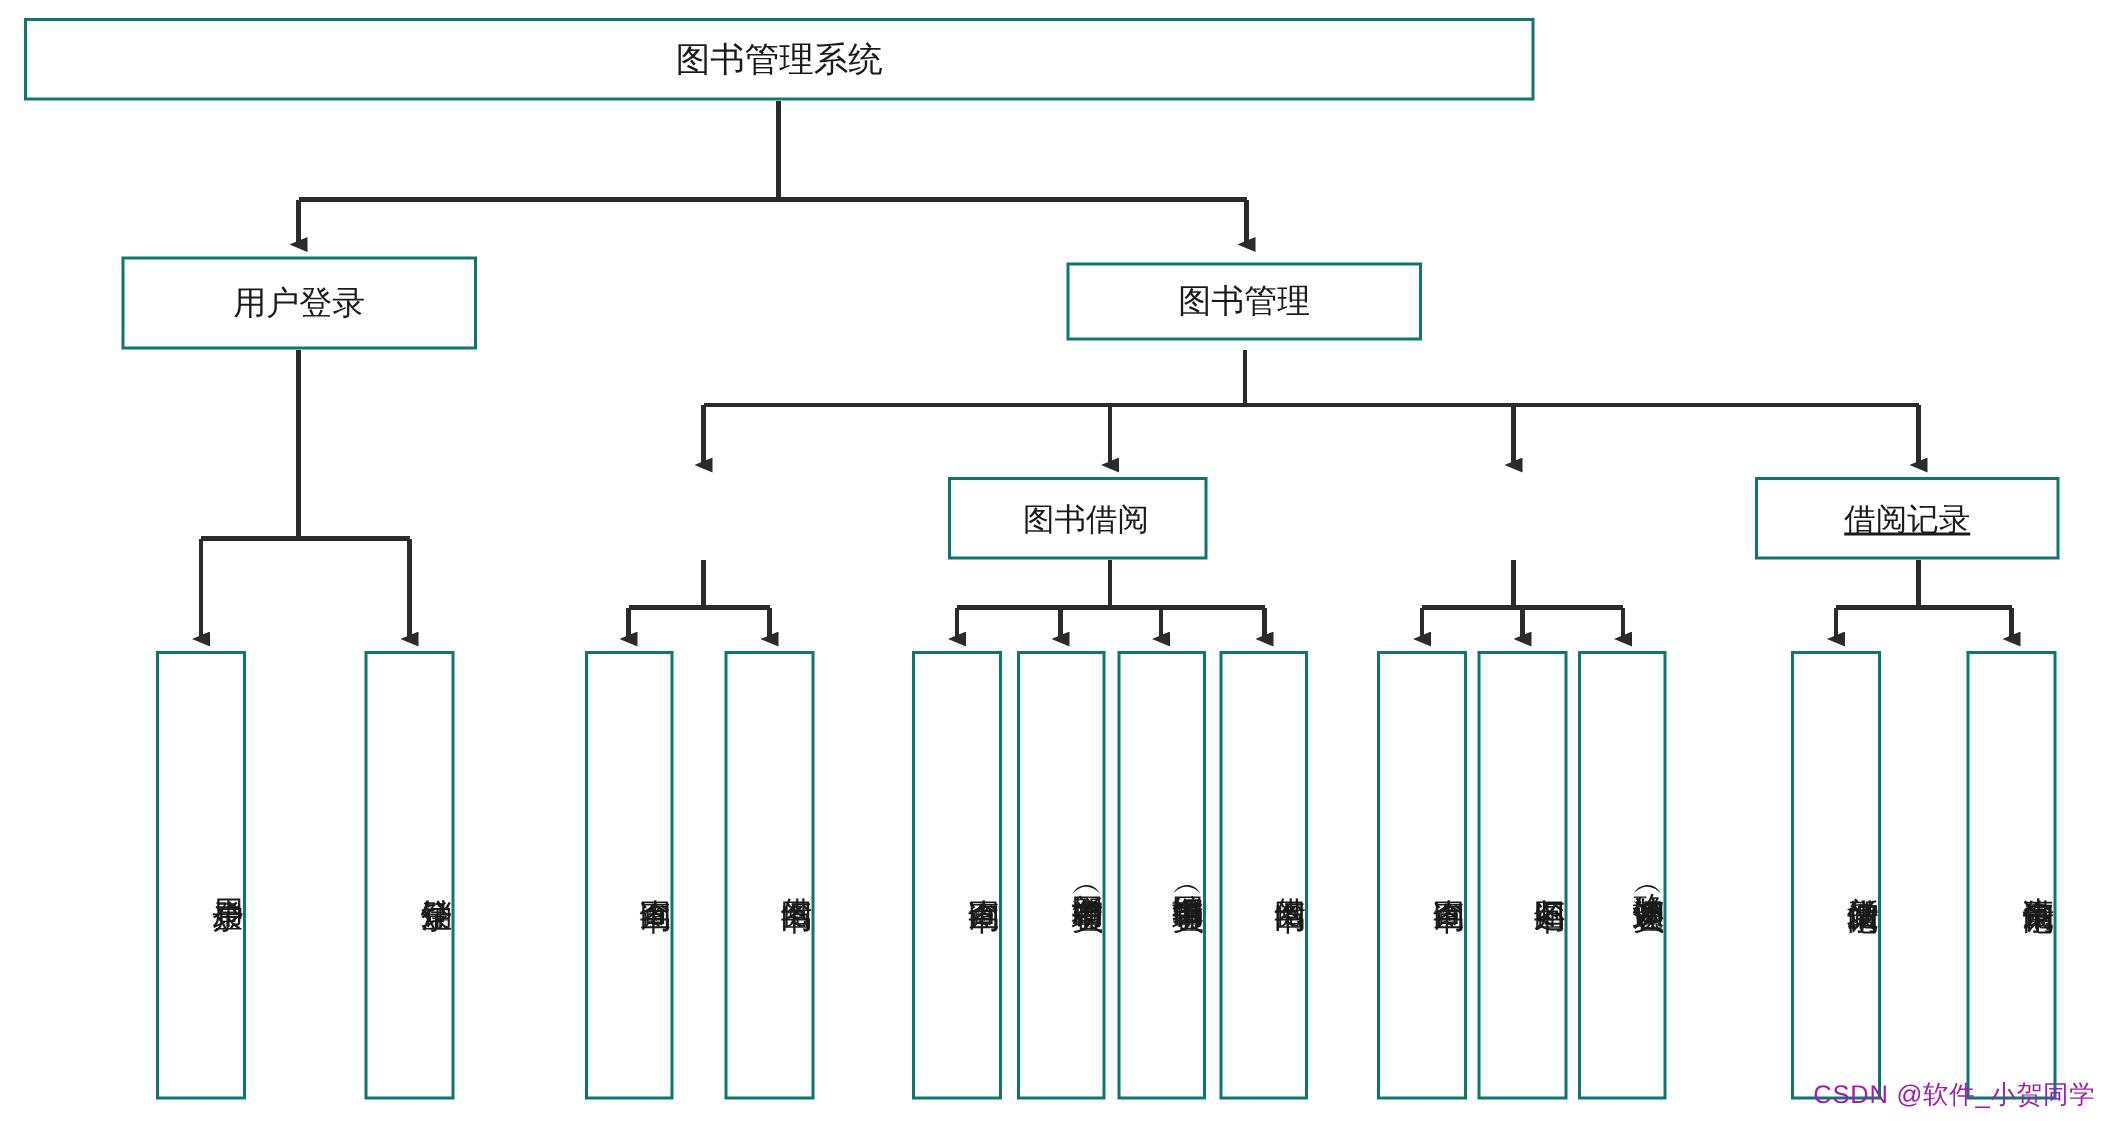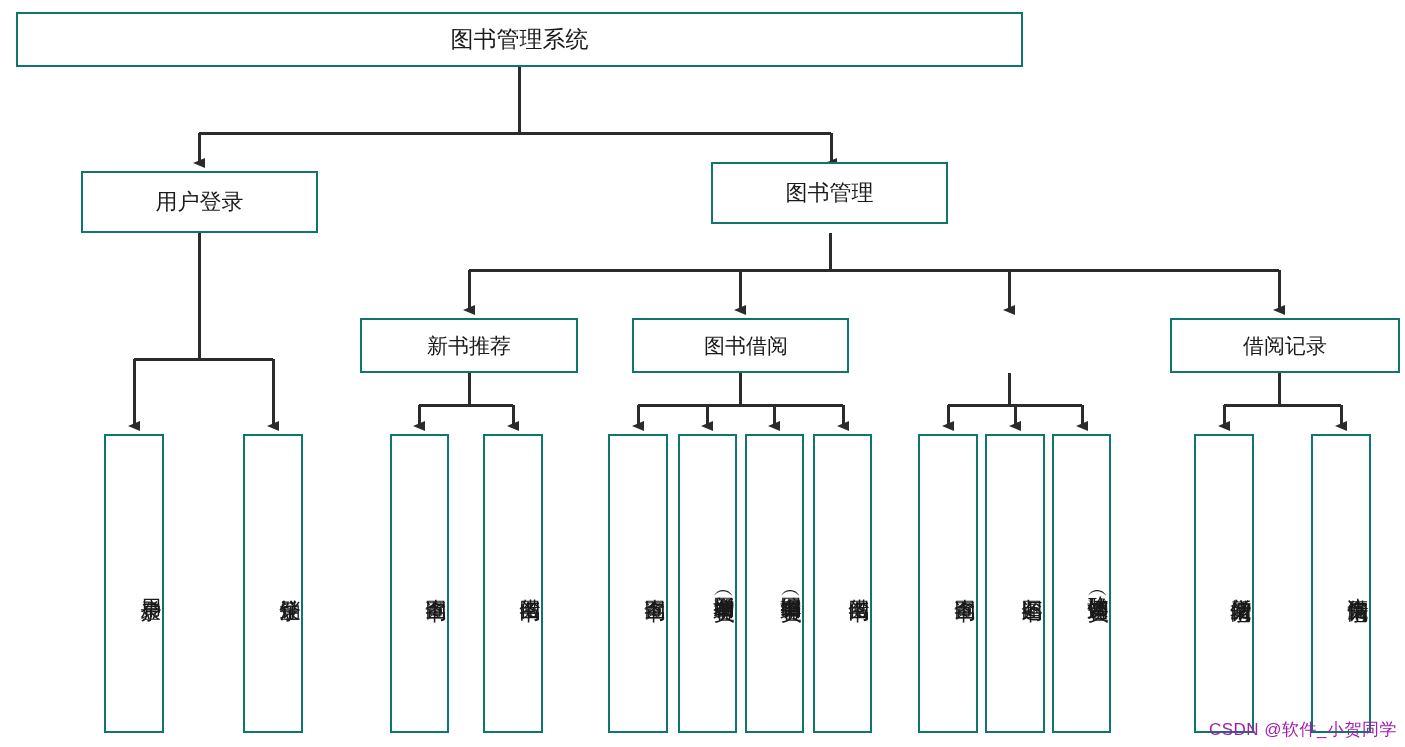--- a/index.html
+++ b/index.html
@@ -127,31 +127,28 @@
     </g>
   </svg>
 
   <div class="node node-root" id="node-root" style="left: 16px; top: 12px; width: 1007px; height: 55px;">
       <span>图书管理系统</span>
     </div>
 
   <div class="node node-l2" id="node-l2-0" style="left: 81px; top: 171px; width: 237px; height: 62px;">
       <span>用户登录</span>
     </div>
-  <div class="node node-l2" id="node-l2-1" style="left: 711px; top: 162px; width: 237px; height: 62px; text-align: center;">
+  <div class="node node-l2" id="node-l2-1" style="left: 711px; top: 175px; width: 237px; height: 52px; text-align: center;">
       <span>图书管理</span>
     </div>
 
-  <div class="node node-l3" id="node-l3-0" style="left: 360px; top: 318px; width: 218px; height: 55px;">
-      <span>新书推荐</span>
-    </div>
-  <div class="node node-l3" id="node-l3-1" style="left: 632px; top: 318px; width: 217px; height: 55px; padding-left: 11px;">
+  <div class="node node-l3" id="node-l3-1" style="left: 632px; top: 318px; width: 173px; height: 55px; padding-left: 11px;">
       <span>图书借阅</span>
     </div>
-  <div class="node node-l3" id="node-l3-3" style="left: 1170px; top: 318px; width: 230px; height: 55px;">
+  <div class="node node-l3" id="node-l3-3" style="left: 1170px; top: 318px; width: 203px; height: 55px; text-decoration: underline;">
       <span>借阅记录</span>
     </div>
 
   <div class="node node-leaf" id="node-leaf-0" style="left: 104px; top: 434px; width: 60px; height: 299px;">
       <span class="vlabel">用户登录</span>
     </div>
   <div class="node node-leaf" id="node-leaf-1" style="left: 243px; top: 434px; width: 60px; height: 299px;">
       <span class="vlabel">注销登录</span>
     </div>
   <div class="node node-leaf" id="node-leaf-2" style="left: 390px; top: 434px; width: 59px; height: 299px;">

